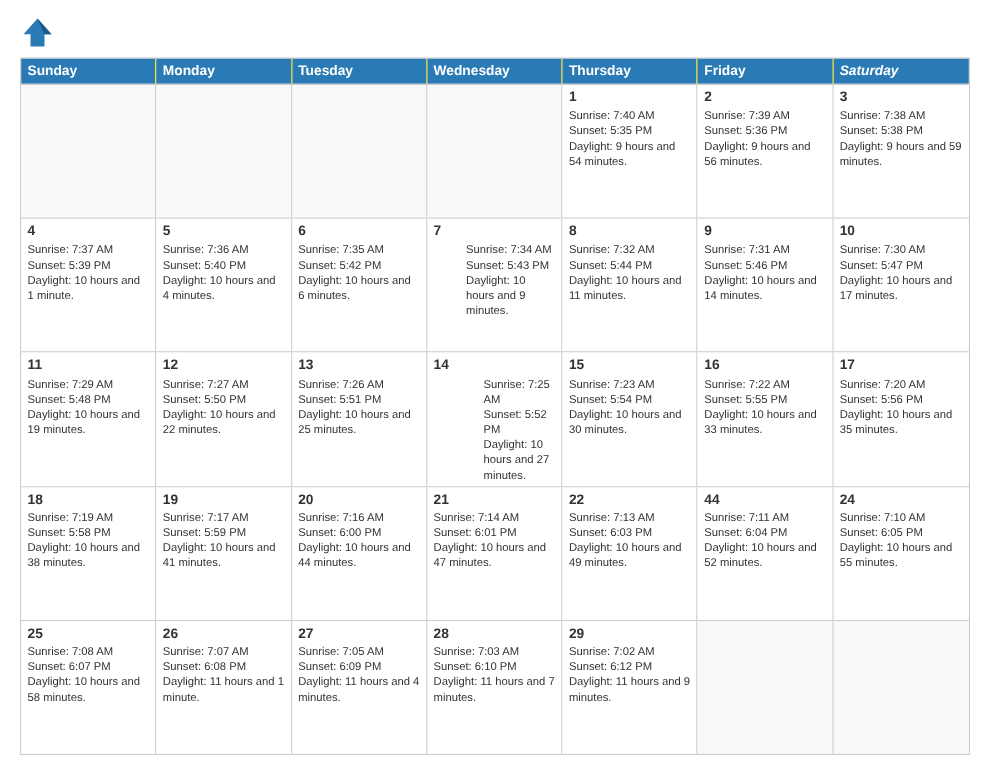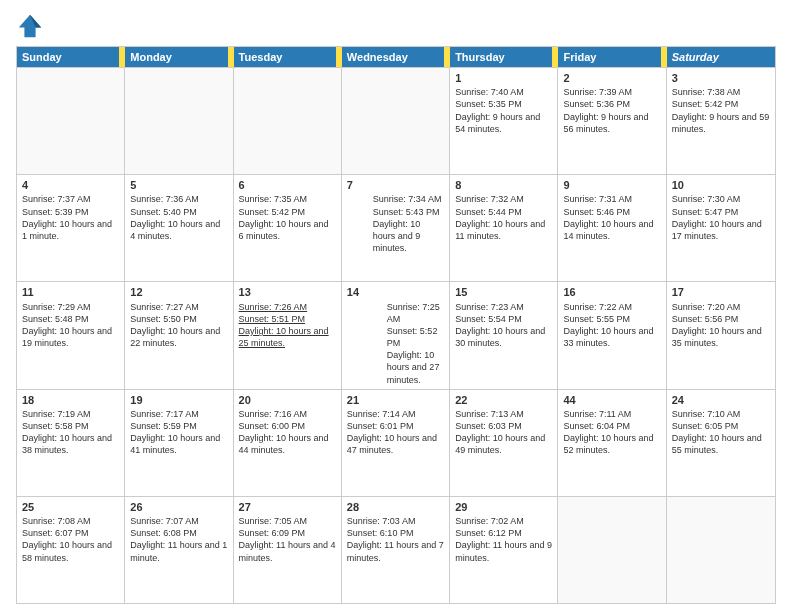--- a/index.html
+++ b/index.html
@@ -69,21 +69,21 @@
     .cal-header {
       display: grid;
       grid-template-columns: repeat(7, 1fr);
       background: #2a7ab5;
     }
     .cal-header-cell {
       color: #fff;
       font-size: 11px;
       font-weight: bold;
       padding: 4px 5px;
-      border-right: 6px solid #fde047;
+      border-right: 1px solid #fde047;
     }
     .cal-header-cell:last-child { border-right: none; font-style: italic; }
     .cal-body {
       flex: 1;
       display: flex;
       flex-direction: column;
     }
     .cal-row {
       display: grid;
       grid-template-columns: repeat(7, 1fr);
@@ -158,21 +158,21 @@
           </div>
           <div class="cal-cell">
             <span class="day-num">2</span>
             <div class="cell-text" style="white-space: pre-line;">Sunrise: 7:39 AM
 Sunset: 5:36 PM
 Daylight: 9 hours and 56 minutes.</div>
           </div>
           <div class="cal-cell">
             <span class="day-num">3</span>
             <div class="cell-text" style="white-space: pre-line;">Sunrise: 7:38 AM
-Sunset: 5:42 PM
+Sunset: 5:38 PM
 Daylight: 9 hours and 59 minutes.</div>
           </div>
         </div>
         <div class="cal-row">
           <div class="cal-cell">
             <span class="day-num">4</span>
             <div class="cell-text" style="white-space: pre-line;">Sunrise: 7:37 AM
 Sunset: 5:39 PM
 Daylight: 10 hours and 1 minute.</div>
           </div>
@@ -221,21 +221,21 @@
 Daylight: 10 hours and 19 minutes.</div>
           </div>
           <div class="cal-cell">
             <span class="day-num">12</span>
             <div class="cell-text" style="white-space: pre-line;">Sunrise: 7:27 AM
 Sunset: 5:50 PM
 Daylight: 10 hours and 22 minutes.</div>
           </div>
           <div class="cal-cell">
             <span class="day-num">13</span>
-            <div class="cell-text" style="white-space: pre-line; text-decoration: underline;">Sunrise: 7:26 AM
+            <div class="cell-text" style="white-space: pre-line;">Sunrise: 7:26 AM
 Sunset: 5:51 PM
 Daylight: 10 hours and 25 minutes.</div>
           </div>
           <div class="cal-cell">
             <span class="day-num">14</span>
             <div class="cell-text" style="white-space: pre-line; margin-left: 40px;">Sunrise: 7:25 AM
 Sunset: 5:52 PM
 Daylight: 10 hours and 27 minutes.</div>
           </div>
           <div class="cal-cell">

